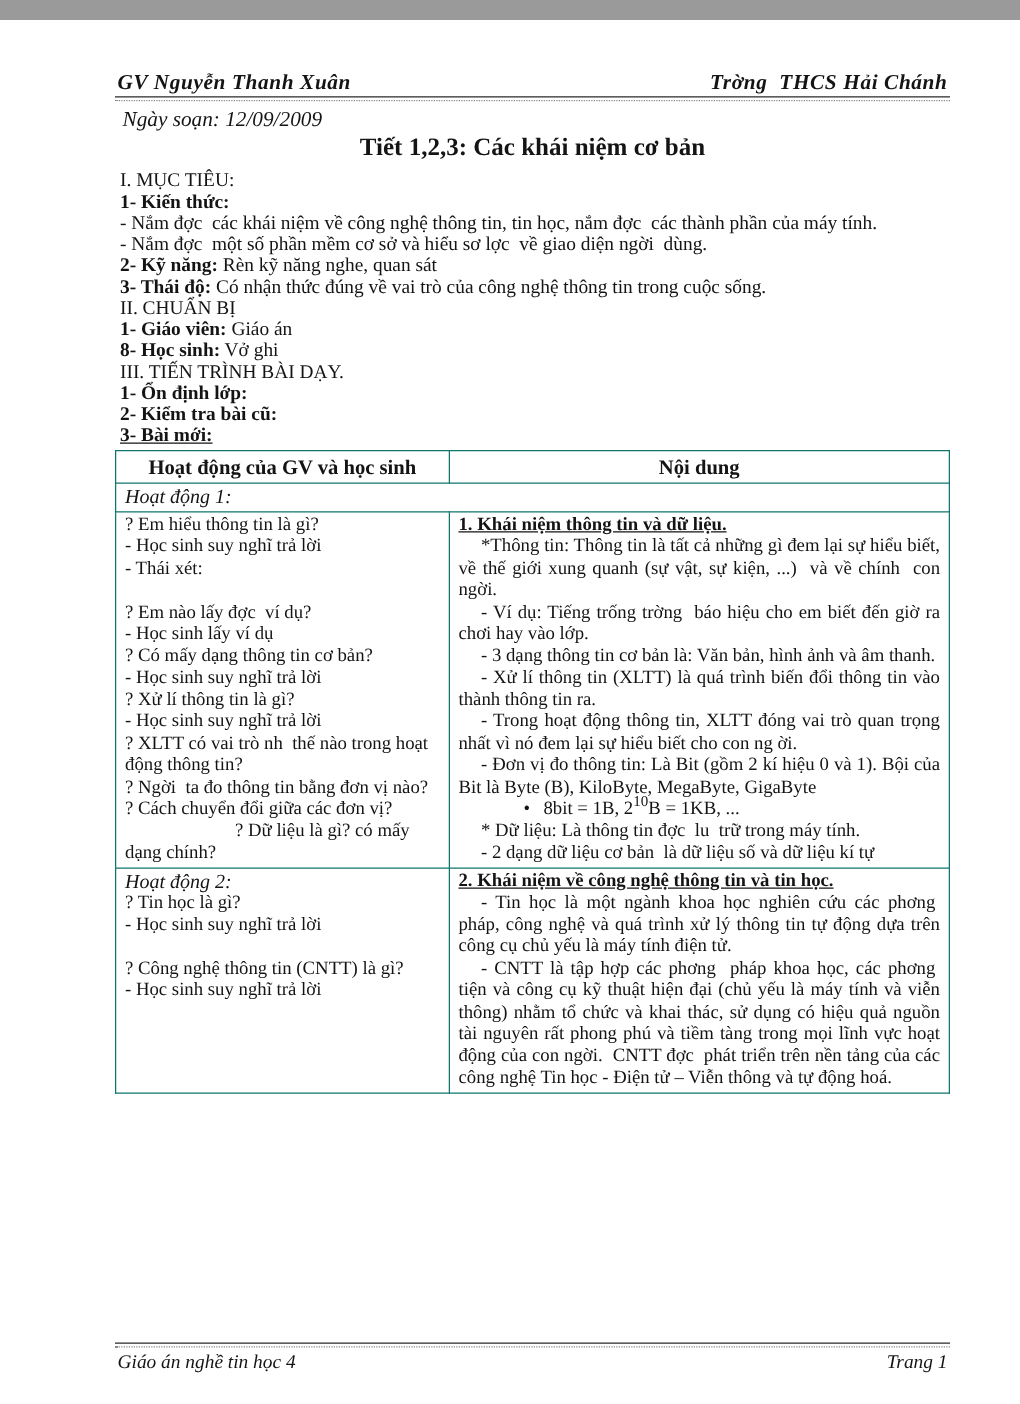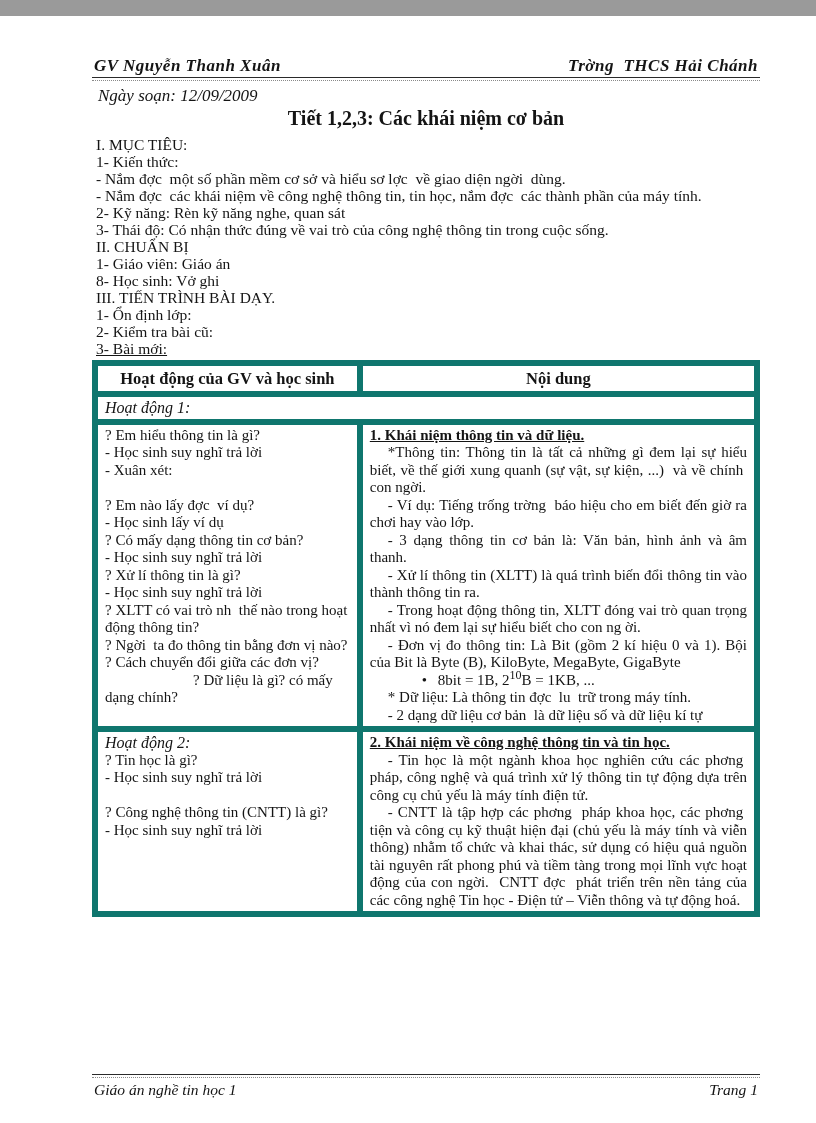--- a/index.html
+++ b/index.html
@@ -7,26 +7,26 @@
         color:#141414;font-family:"Liberation Serif","DejaVu Serif",serif;overflow:hidden;}
   .content{position:absolute;left:92px;right:56px;top:40px;}
   
   .hdr{display:flex;justify-content:space-between;align-items:flex-end;
        font-style:italic;font-weight:bold;font-size:17px;letter-spacing:.5px;padding:0 2px 1px 2px;}
   .rule{height:2px;border-top:1px solid #2a2a2a;border-bottom:1px dotted #8a8a8a;}
   .date{font-style:italic;font-size:17px;margin:5px 0 0 6px;}
   .title{text-align:center;font-weight:bold;font-size:20px;line-height:22px;margin:1px 0 7px 0;}
   
   .intro p{margin:0;padding-left:4px;font-size:15.5px;line-height:17px;text-align:justify;min-height:17px;}
-  .intro .b{font-weight:normal;}
+  .intro .b{font-weight:bold;}
   .intro .u{text-decoration:underline;}
   
   table.doc{border-collapse:collapse;table-layout:fixed;width:100%;margin-top:3px;
             font-size:15px;line-height:17.5px;}
-  table.doc th,table.doc td{border:6px solid #0f766e;vertical-align:top;padding:2px 7px;}
+  table.doc th,table.doc td{border:1px solid #0f766e;vertical-align:top;padding:2px 7px;}
   table.doc th{font-size:16.5px;line-height:19px;padding:3px 2px;text-align:center;}
   col.c-left{width:40%;} col.c-right{width:60%;}
   .act-cell{font-style:italic;font-size:16px;padding:1px 7px 2px 8px;}
   .cell p{margin:0;min-height:17.5px;}
   .gv-cell p{text-align:left;}
   .nd-cell p{text-align:justify;font-family:Liberation Serif, serif;}
   .jp{text-indent:18px;}
   .heading{font-weight:bold;text-decoration:underline;}
   .indent-far{text-indent:88px;}
   .act-label{font-style:italic;font-size:16px;}
@@ -49,22 +49,22 @@
       <span>Trờng&nbsp; THCS Hải Chánh</span>
     </div>
     <div class="rule"></div>
 
     <div class="date">Ngày soạn: 12/09/2009</div>
     <div class="title">Tiết 1,2,3: Các khái niệm cơ bản</div>
 
     <div class="intro">
       <p><span class="b"></span><span>I. MỤC TIÊU:</span></p>
       <p><span class="b">1- Kiến thức:</span><span></span></p>
+      <p><span class="b"></span><span>- Nắm đợc&nbsp; các khái niệm về công nghệ thông tin, tin học, nắm đợc&nbsp; các thành phần của máy tính.</span></p>
       <p><span class="b"></span><span>- Nắm đợc&nbsp; một số phần mềm cơ sở và hiểu sơ lợc&nbsp; về giao diện ngời&nbsp; dùng.</span></p>
-      <p><span class="b"></span><span>- Nắm đợc&nbsp; các khái niệm về công nghệ thông tin, tin học, nắm đợc&nbsp; các thành phần của máy tính.</span></p>
       <p><span class="b">2- Kỹ năng:</span><span> Rèn kỹ năng nghe, quan sát</span></p>
       <p><span class="b">3- Thái độ:</span><span> Có nhận thức đúng về vai trò của công nghệ thông tin trong cuộc sống.</span></p>
       <p><span class="b"></span><span>II. CHUẨN BỊ</span></p>
       <p><span class="b">1- Giáo viên:</span><span> Giáo án</span></p>
       <p><span class="b">8- Học sinh:</span><span> Vở ghi</span></p>
       <p><span class="b"></span><span>III. TIẾN TRÌNH BÀI DẠY.</span></p>
       <p><span class="b">1- Ổn định lớp:</span><span></span></p>
       <p><span class="b">2- Kiểm tra bài cũ:</span><span></span></p>
       <p><span class="b u">3- Bài mới:</span><span></span></p>
     </div>
@@ -79,21 +79,21 @@
         <th>Hoạt động của GV và học sinh</th>
         <th>Nội dung</th>
       </tr>
       <tr>
         <td colspan="2" class="act-cell">Hoạt động 1:</td>
       </tr>
       <tr>
         <td class="cell gv-cell">
           <p>? Em hiểu thông tin là gì?</p>
           <p>- Học sinh suy nghĩ trả lời</p>
-          <p>- Xuân xét:</p>
+          <p>- Thái xét:</p>
           <p></p>
           <p>? Em nào lấy đợc&nbsp; ví dụ?</p>
           <p>- Học sinh lấy ví dụ</p>
           <p>? Có mấy dạng thông tin cơ bản?</p>
           <p>- Học sinh suy nghĩ trả lời</p>
           <p>? Xử lí thông tin là gì?</p>
           <p>- Học sinh suy nghĩ trả lời</p>
           <p>? XLTT có vai trò nh&nbsp; thế nào trong hoạt động thông tin?</p>
           <p>? Ngời&nbsp; ta đo thông tin bằng đơn vị nào?</p>
           <p>? Cách chuyển đổi giữa các đơn vị?</p>
@@ -127,19 +127,19 @@
           <p class="jp">- CNTT là tập hợp các phơng&nbsp; pháp khoa học, các phơng&nbsp; tiện và công cụ kỹ thuật hiện đại (chủ yếu là máy tính và viễn thông) nhằm tổ chức và khai thác, sử dụng có hiệu quả nguồn tài nguyên rất phong phú và tiềm tàng trong mọi lĩnh vực hoạt động của con ngời.&nbsp; CNTT đợc&nbsp; phát triển trên nền tảng của các công nghệ Tin học - Điện tử – Viễn thông và tự động hoá.</p>
         </td>
       </tr>
     </tbody>
       </table>
   </div>
 
   <div class="footer">
     <div class="rule"></div>
     <div class="foot-row">
-      <span>Giáo án nghề tin học 1</span>
+      <span>Giáo án nghề tin học 4</span>
       <span><span>Trang</span>&nbsp;<span>1</span></span>
     </div>
   </div>
 
   <div class="page-dots"></div>
 </div>
 
 </body></html>

